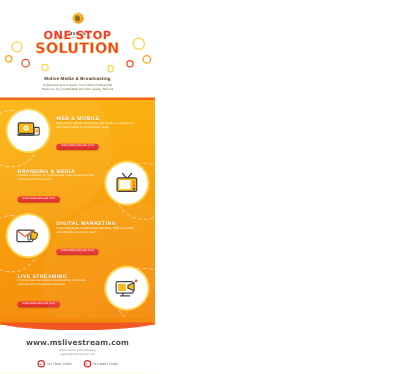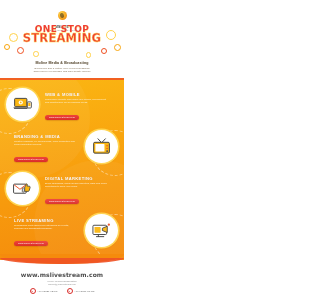--- a/index.html
+++ b/index.html
@@ -161,21 +161,21 @@
     <div class="confetti" style="left:4px;top:44px;width:4px;height:4px;border-width:.7px;border-color:#f9a60f;"></div>
     <div class="confetti" style="left:17px;top:47px;width:5px;height:5px;border-width:.7px;border-color:#ef5123;"></div>
     <div class="confetti" style="right:8px;top:30px;width:8px;height:8px;border-width:.8px;border-color:#ffd24a;"></div>
     <div class="confetti" style="right:3px;top:44px;width:5px;height:5px;border-width:.7px;border-color:#f9a60f;"></div>
     <div class="confetti" style="right:17px;top:48px;width:4px;height:4px;border-width:.7px;border-color:#ef5123;"></div>
     <div class="confetti" style="left:33px;top:51px;width:3.5px;height:3.5px;border-width:.6px;border-color:#ffd24a;"></div>
     <div class="confetti" style="right:33px;top:52px;width:3.5px;height:3.5px;border-width:.6px;border-color:#ffd24a;"></div>
 
     <div class="title-block">
       <div class="t-one">ONE STOP</div>
-      <div class="t-biz">STREAMING</div>
+      <div class="t-biz">SOLUTION</div>
     </div>
 
     <div class="sub-head">Molive Media &amp; Broadcasting</div>
     <div class="sub-lines">
       <div>Experience and a Watch You'll Work Professional</div>
       <div>Team our for you Reliable and offer Quality Service</div>
     </div>
   </div>
 
   <div class="body-wrap">

